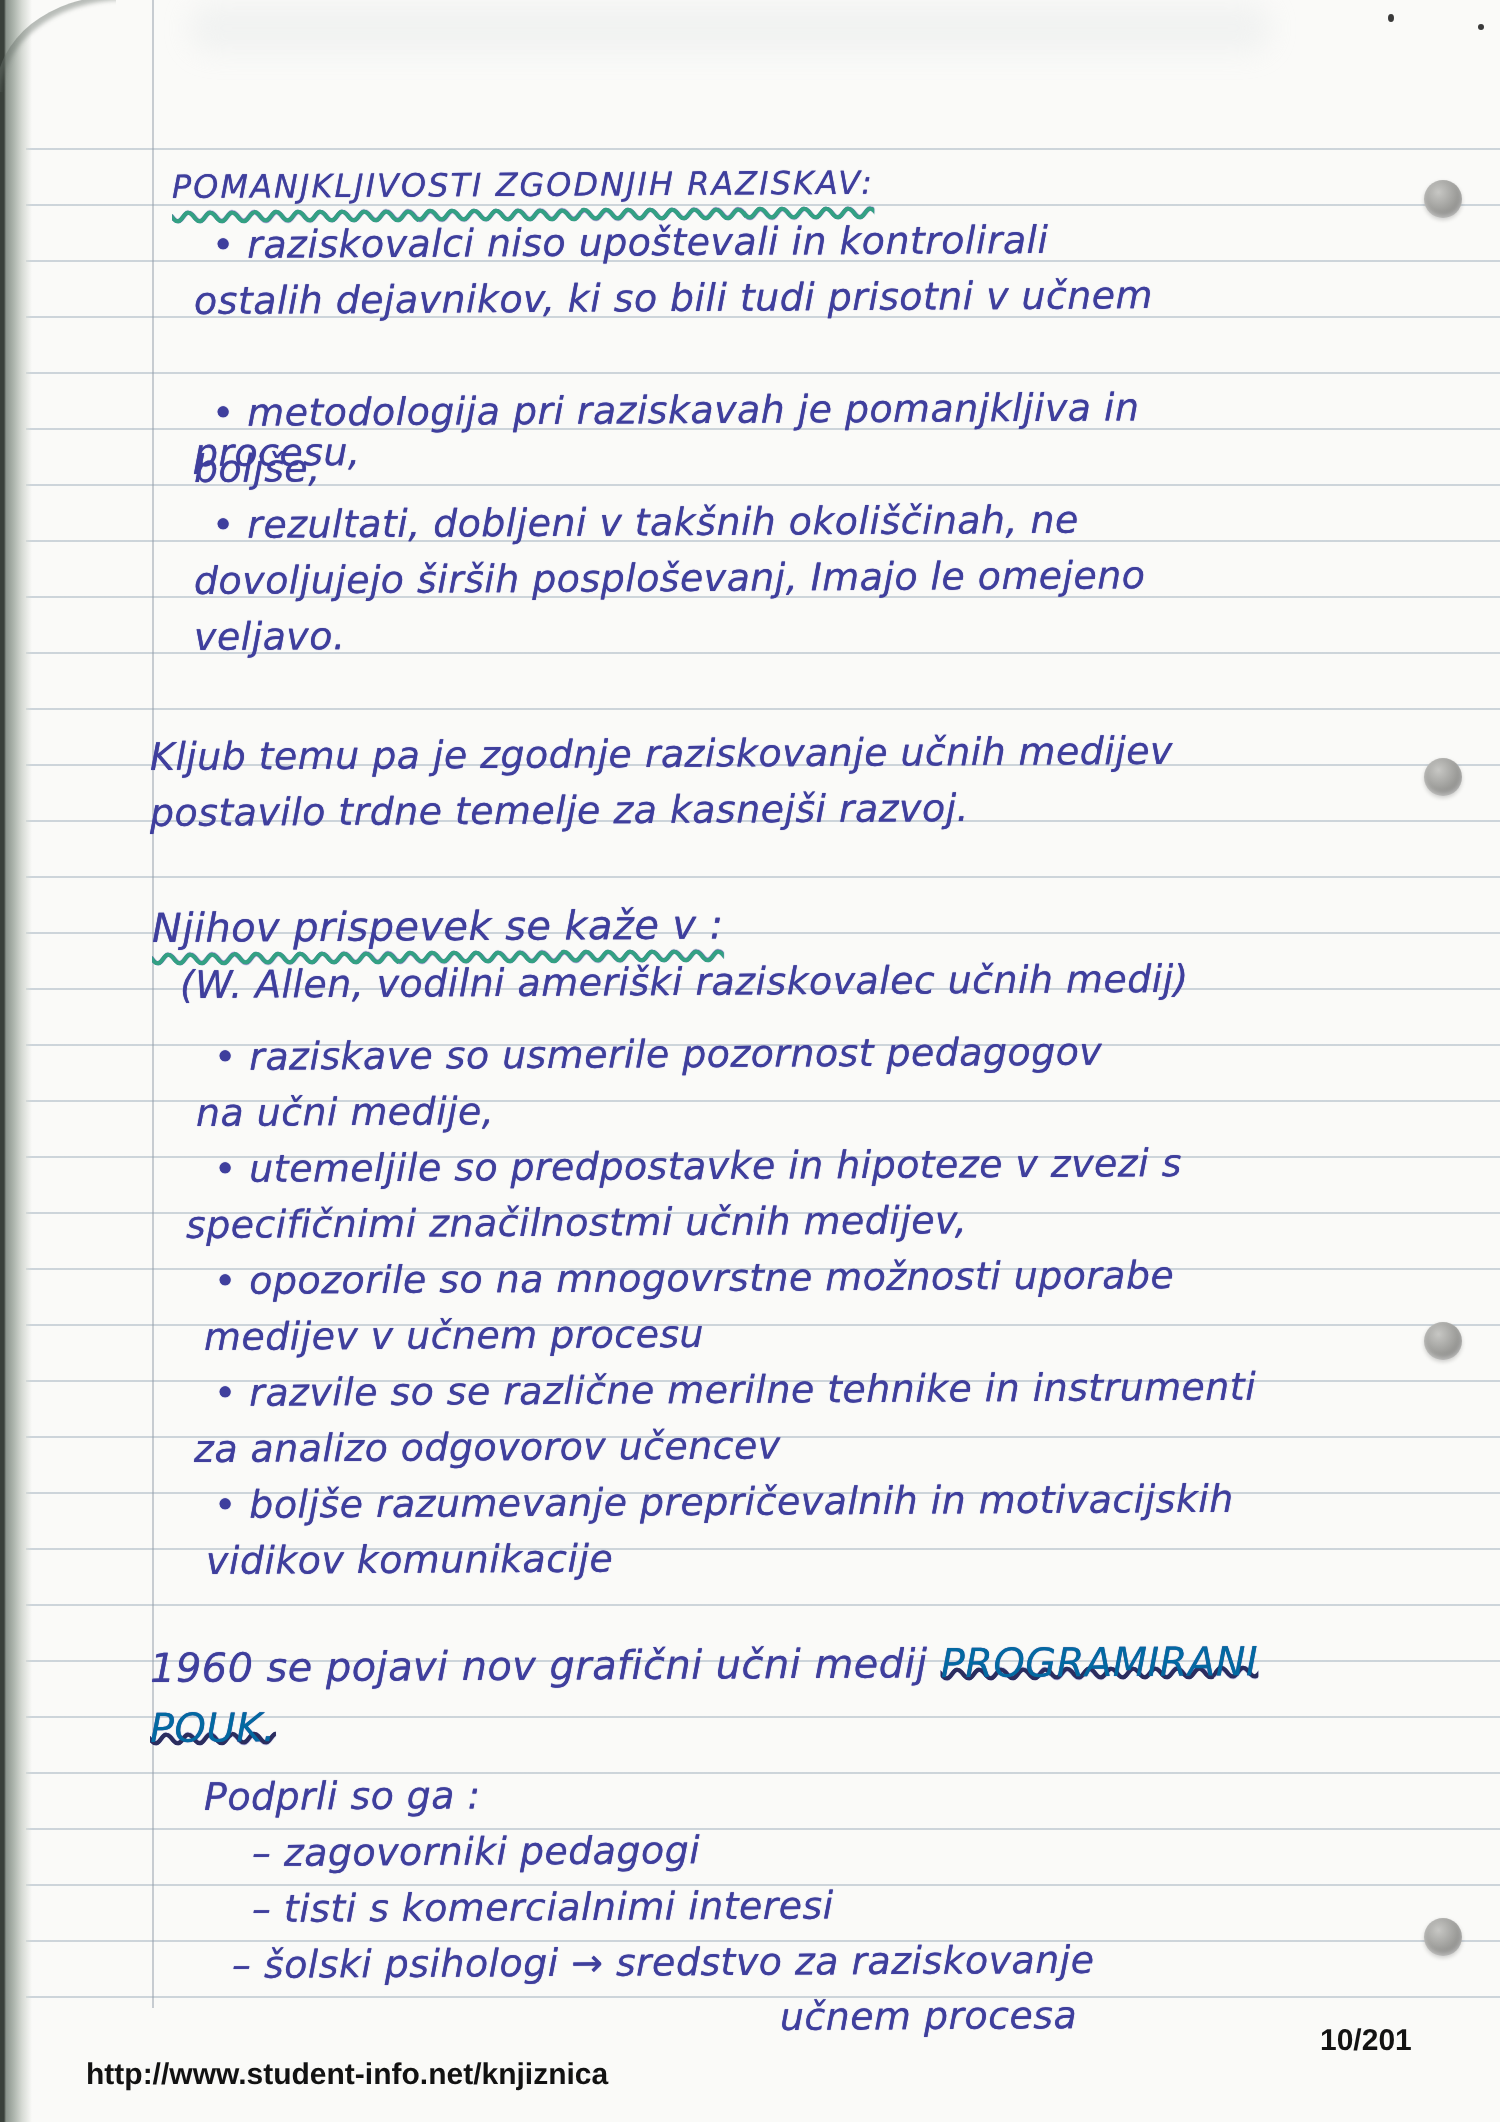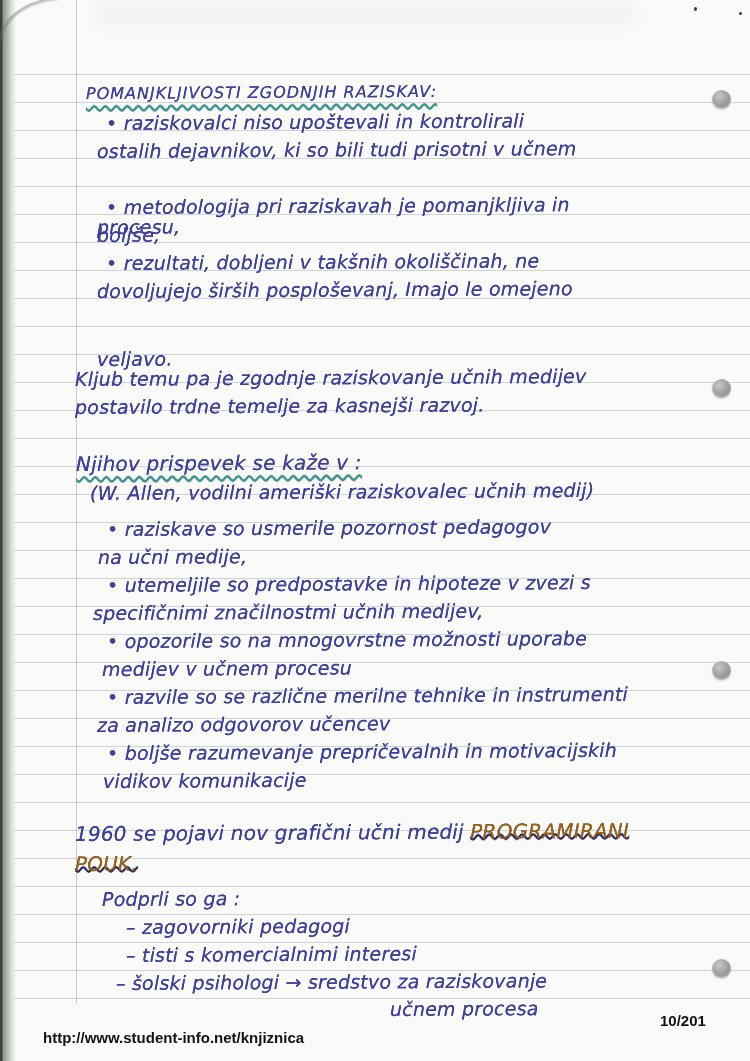--- a/index.html
+++ b/index.html
@@ -56,21 +56,21 @@
   }
   .hd2{
     font-size:20px;
     text-decoration:underline wavy #33a183 2.2px;
     text-underline-offset:5px;text-decoration-skip-ink:none;
   }
   .big{font-size:20px;}
   .mark{
     text-decoration:underline wavy #2b2d5e 2.2px;
     text-underline-offset:-5px;text-decoration-skip-ink:none;
-    color:#a16207;
+    color:#0369a1;
   }
   
   .print{
     position:absolute;font-family:"Liberation Sans", sans-serif;
     font-weight:bold;font-size:15px;color:#121212;white-space:nowrap;
   }
 </style>
 </head>
 <body>
 
@@ -90,21 +90,21 @@
   <div class="hole" style="top:959px;"></div>
 
   <div class="hw hd1" style="left:86px;top:84px;">POMANJKLJIVOSTI ZGODNJIH RAZISKAV:</div>
   <div class="hw" style="left:106px;top:112px;">• raziskovalci niso upoštevali in kontrolirali</div>
   <div class="hw" style="left:97px;top:140px;">ostalih dejavnikov, ki so bili tudi prisotni v učnem</div>
   <div class="hw" style="left:97px;top:168px;margin-top:48px;">procesu,</div>
   <div class="hw" style="left:106px;top:196px;">• metodologija pri raziskavah je pomanjkljiva in</div>
   <div class="hw" style="left:97px;top:224px;">boljše,</div>
   <div class="hw" style="left:106px;top:252px;">• rezultati, dobljeni v takšnih okoliščinah, ne</div>
   <div class="hw" style="left:97px;top:280px;">dovoljujejo širših posploševanj, Imajo le omejeno</div>
-  <div class="hw" style="left:97px;top:308px;margin-top:40px;">veljavo.</div>
+  <div class="hw" style="left:97px;top:308px;">veljavo.</div>
 
   <div class="hw" style="left:75px;top:368px;">Kljub temu pa je zgodnje raziskovanje učnih medijev</div>
   <div class="hw" style="left:75px;top:396px;">postavilo trdne temelje za kasnejši razvoj.</div>
 
   <div class="hw hd2" style="left:76px;top:452px;">Njihov prispevek se kaže v :</div>
   <div class="hw" style="left:90px;top:482px;">(W. Allen, vodilni ameriški raziskovalec učnih medij)</div>
   <div class="hw" style="left:107px;top:518px;">• raziskave so usmerile pozornost pedagogov</div>
   <div class="hw" style="left:98px;top:546px;">na učni medije,</div>
   <div class="hw" style="left:107px;top:574px;">• utemeljile so predpostavke in hipoteze v zvezi s</div>
   <div class="hw" style="left:93px;top:602px;">specifičnimi značilnostmi učnih medijev,</div>

